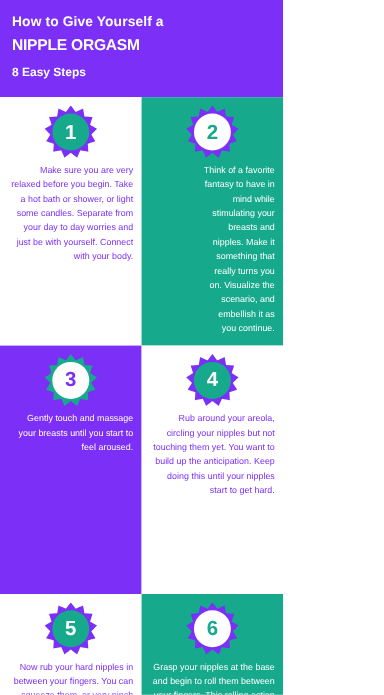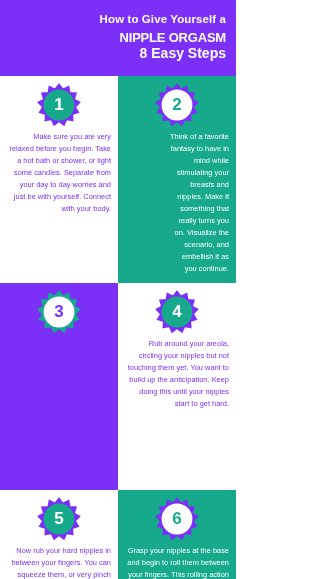--- a/index.html
+++ b/index.html
@@ -18,44 +18,44 @@
     height: 579px;
     display: flex;
     flex-direction: column;
     position: relative;
   }
 
   
   .header {
     background: #7b2ff7;
     padding: 13px 10px 14px 10px;
-    text-align: right;
+    text-align: left;
     flex: 0 0 auto;
   }
   .header-line1 {
     color: #ffffff;
     font-size: 11.5px;
     font-weight: 600;
     letter-spacing: 0.1px;
     line-height: 1.2;
   }
   .header-title {
     color: #ffffff;
     font-size: 13px;
     font-weight: 700;
     letter-spacing: -0.2px;
     line-height: 1.18;
     margin-top: 3px;
     white-space: nowrap;
   }
   .header-line3 {
     color: #ffffff;
-    font-size: 14px;
+    font-size: 10px;
     font-weight: 600;
-    margin-top: 0;
+    margin-top: 10px;
     line-height: 1.2;
   }
 
   
   .grid {
     flex: 1 1 auto;
     display: grid;
     grid-template-columns: 118px 118px;
     grid-auto-rows: 1fr;
   }
@@ -141,20 +141,21 @@
         <div class="step-text" style="color: rgb(255, 255, 255); margin-left: 44px;">Think of a favorite fantasy to have in mind while stimulating your breasts and nipples. Make it something that really turns you on. Visualize the scenario, and embellish it as you continue.</div>
       </div>
       <div class="cell bg-purple">
         <div class="badge">
           <svg viewBox="0 0 44 44">
             <path d="M 22.00 0.00 Q 22.00 0.00 24.06 2.65 T 26.12 5.30 Q 26.12 5.30 29.17 3.91 T 32.22 2.52 Q 32.22 2.52 32.81 5.82 T 33.41 9.13 Q 33.41 9.13 36.76 9.31 T 40.11 9.50 Q 40.11 9.50 39.09 12.70 T 38.08 15.90 Q 38.08 15.90 40.96 17.62 T 43.84 19.35 Q 43.84 19.35 41.46 21.71 T 39.07 24.07 Q 39.07 24.07 40.82 26.94 T 42.57 29.80 Q 42.57 29.80 39.36 30.79 T 36.16 31.77 Q 36.16 31.77 36.37 35.12 T 36.59 38.47 Q 36.59 38.47 33.29 37.85 T 29.99 37.23 Q 29.99 37.23 28.63 40.30 T 27.26 43.36 Q 27.26 43.36 24.63 41.28 T 22.00 39.20 Q 22.00 39.20 19.37 41.28 T 16.74 43.36 Q 16.74 43.36 15.37 40.30 T 14.01 37.23 Q 14.01 37.23 10.71 37.85 T 7.41 38.47 Q 7.41 38.47 7.63 35.12 T 7.84 31.77 Q 7.84 31.77 4.64 30.79 T 1.43 29.80 Q 1.43 29.80 3.18 26.94 T 4.93 24.07 Q 4.93 24.07 2.54 21.71 T 0.16 19.35 Q 0.16 19.35 3.04 17.62 T 5.92 15.90 Q 5.92 15.90 4.91 12.70 T 3.89 9.50 Q 3.89 9.50 7.24 9.31 T 10.59 9.13 Q 10.59 9.13 11.19 5.82 T 11.78 2.52 Q 11.78 2.52 14.83 3.91 T 17.88 5.30 Q 17.88 5.30 19.94 2.65 T 22.00 0.00 Z" fill="#16a98c"></path>
             <circle cx="22" cy="22" r="15.4" fill="#ffffff"></circle>
           </svg>
           <div class="badge-num" style="color: rgb(123, 47, 247);">3</div>
         </div>
+        <div class="step-text" style="color: rgb(255, 255, 255);">Gently touch and massage your breasts until you start to feel aroused.</div>
       </div>
       <div class="cell bg-white">
         <div class="badge">
           <svg viewBox="0 0 44 44">
             <path d="M 22.00 0.00 Q 22.00 0.00 24.06 2.65 T 26.12 5.30 Q 26.12 5.30 29.17 3.91 T 32.22 2.52 Q 32.22 2.52 32.81 5.82 T 33.41 9.13 Q 33.41 9.13 36.76 9.31 T 40.11 9.50 Q 40.11 9.50 39.09 12.70 T 38.08 15.90 Q 38.08 15.90 40.96 17.62 T 43.84 19.35 Q 43.84 19.35 41.46 21.71 T 39.07 24.07 Q 39.07 24.07 40.82 26.94 T 42.57 29.80 Q 42.57 29.80 39.36 30.79 T 36.16 31.77 Q 36.16 31.77 36.37 35.12 T 36.59 38.47 Q 36.59 38.47 33.29 37.85 T 29.99 37.23 Q 29.99 37.23 28.63 40.30 T 27.26 43.36 Q 27.26 43.36 24.63 41.28 T 22.00 39.20 Q 22.00 39.20 19.37 41.28 T 16.74 43.36 Q 16.74 43.36 15.37 40.30 T 14.01 37.23 Q 14.01 37.23 10.71 37.85 T 7.41 38.47 Q 7.41 38.47 7.63 35.12 T 7.84 31.77 Q 7.84 31.77 4.64 30.79 T 1.43 29.80 Q 1.43 29.80 3.18 26.94 T 4.93 24.07 Q 4.93 24.07 2.54 21.71 T 0.16 19.35 Q 0.16 19.35 3.04 17.62 T 5.92 15.90 Q 5.92 15.90 4.91 12.70 T 3.89 9.50 Q 3.89 9.50 7.24 9.31 T 10.59 9.13 Q 10.59 9.13 11.19 5.82 T 11.78 2.52 Q 11.78 2.52 14.83 3.91 T 17.88 5.30 Q 17.88 5.30 19.94 2.65 T 22.00 0.00 Z" fill="#7b2ff7"></path>
             <circle cx="22" cy="22" r="15.4" fill="#16a98c"></circle>
           </svg>
           <div class="badge-num" style="color: rgb(255, 255, 255);">4</div>
         </div>
         <div class="step-text" style="color: rgb(123, 47, 247);">Rub around your areola, circling your nipples but not touching them yet. You want to build up the anticipation. Keep doing this until your nipples start to get hard.</div>

